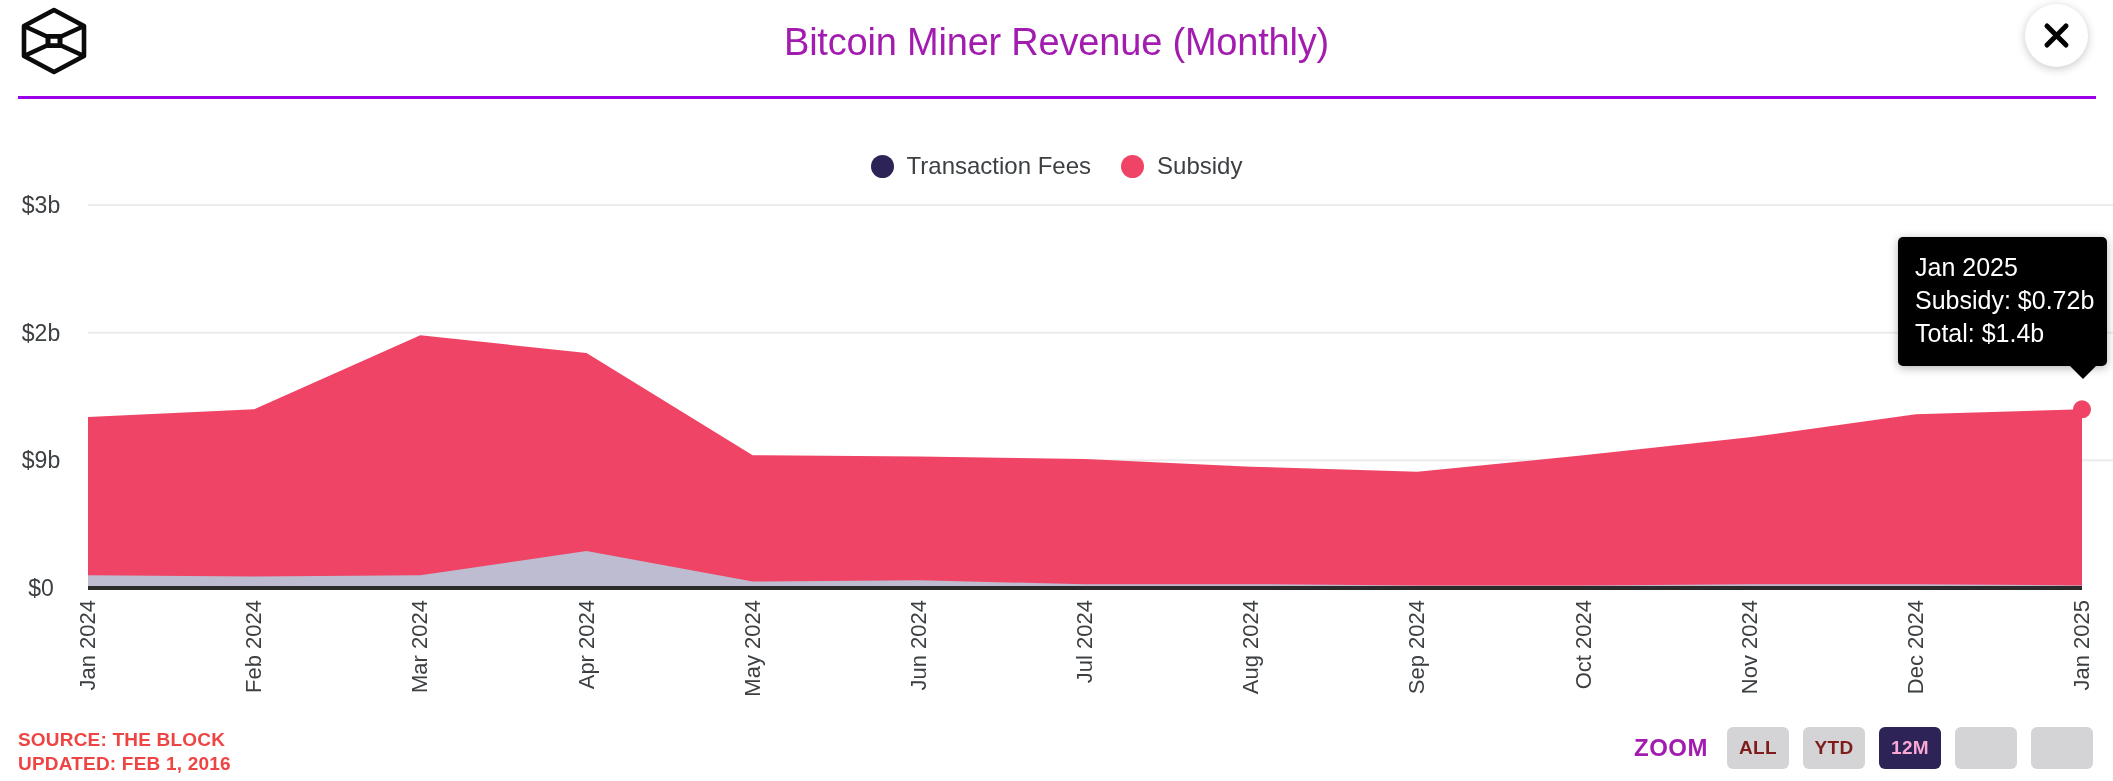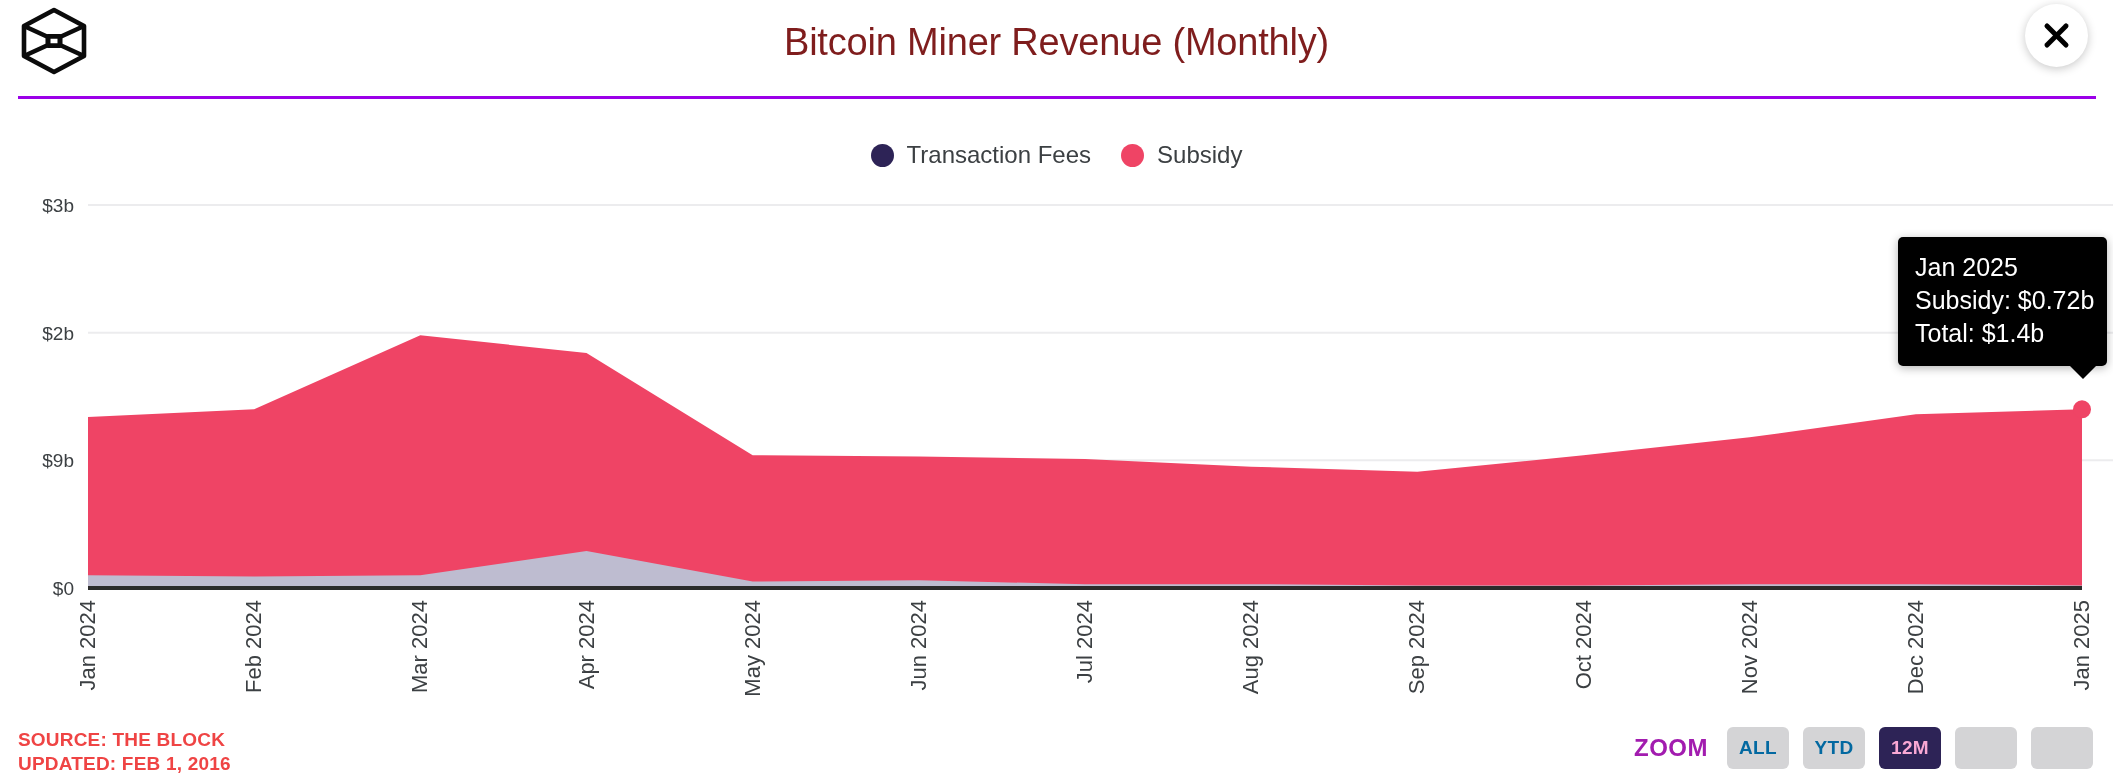--- a/index.html
+++ b/index.html
@@ -34,21 +34,21 @@
     width: 72px; height: 72px;
   }
 
   #chart-title {
     position: absolute;
     left: 0; top: 20px;
     width: 2113px;
     text-align: center;
     font-size: 38px;
     font-weight: 400;
-    color: #7f1d1d;
+    color: #a21caf;
     letter-spacing: -0.2px;
     line-height: 44px;
   }
 
   #close-button {
     position: absolute;
     right: 25px; top: 4px;
     width: 63px; height: 63px;
     border-radius: 50%;
     background: #ffffff;
@@ -65,21 +65,21 @@
     position: absolute;
     left: 18px; top: 96px;
     width: 2078px;
     height: 3px;
     background: #9B00E8;
   }
 
   
   #legend {
     position: absolute;
-    left: 0; top: 141px;
+    left: 0; top: 152px;
     width: 2113px;
     display: flex;
     justify-content: center;
     align-items: center;
     gap: 30px;
   }
   .legend-item {
     display: flex;
     align-items: center;
     gap: 13px;
@@ -103,22 +103,22 @@
     width: 2113px;
     height: 420px;
   }
 
   #plot-svg { display: block; }
 
   .ytick-label {
     position: absolute;
     right: 0;
     width: 66px;
-    text-align: right;
-    font-size: 19px;
+    text-align: center;
+    font-size: 23px;
     color: #3c4043;
     line-height: 23px;
   }
 
   #ytick-labels {
     position: absolute;
     left: 0; top: 185px;
     width: 74px;
     height: 420px;
   }
@@ -200,21 +200,21 @@
     color: #a21caf;
     letter-spacing: 0.5px;
     margin-right: 5px;
   }
   .zoom-btn {
     width: 62px;
     height: 42px;
     border-radius: 6px;
     border: none;
     background: #d4d4d6;
-    color: #0369a1;
+    color: #7f1d1d;
     font-size: 19px;
     font-weight: bold;
     font-family: "Liberation Sans", sans-serif;
     letter-spacing: 0.3px;
     cursor: pointer;
     display: flex;
     align-items: center;
     justify-content: center;
   }
   .zoom-btn.active {

